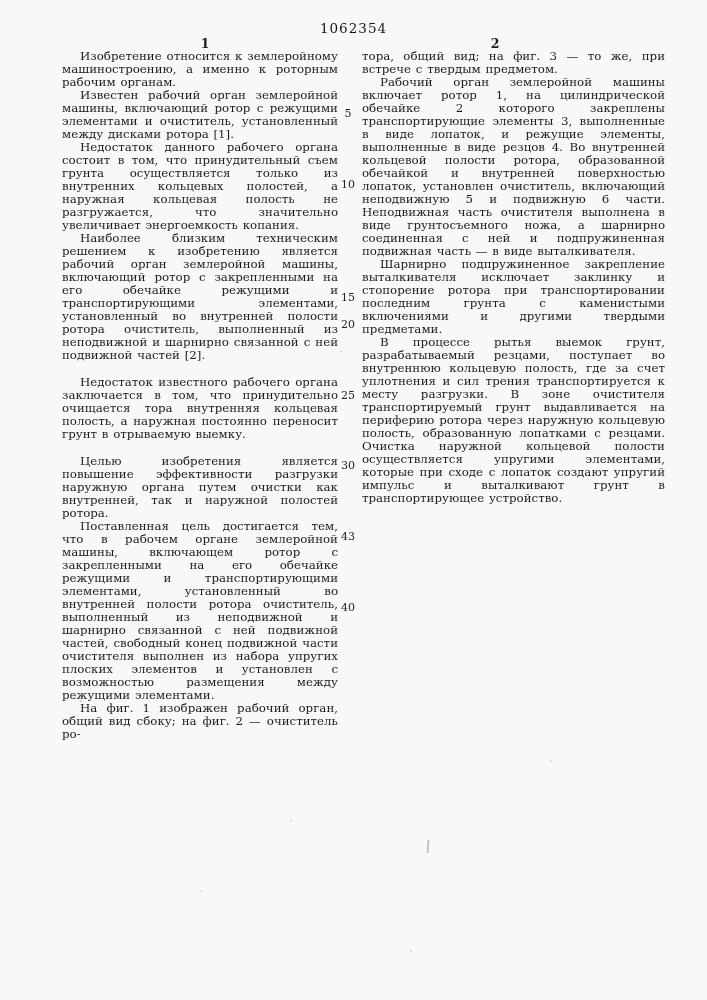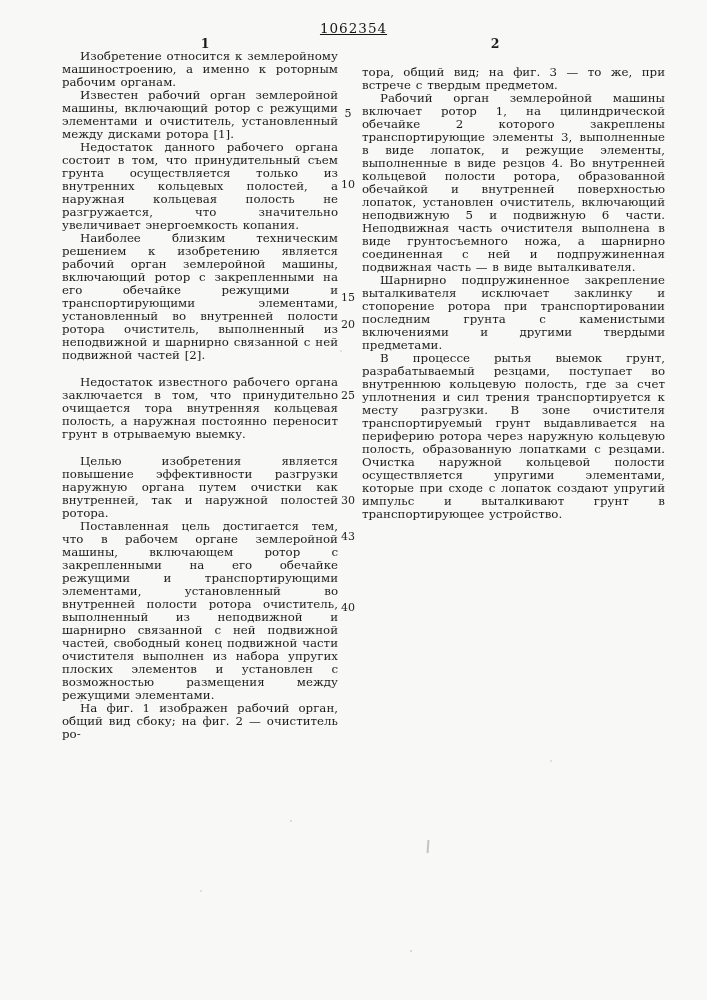--- a/index.html
+++ b/index.html
@@ -31,42 +31,41 @@
   }
   .patent-number {
     position: absolute;
     top: 20px;
     left: 0;
     width: 100%;
     text-align: center;
     font-size: 13.5px;
     letter-spacing: 1px;
     color: #161616;
-    text-decoration: underline;
   }
   .col-header {
     position: absolute;
     top: 36px;
     width: 22px;
     text-align: center;
     font-weight: bold;
     font-size: 12.5px;
   }
   .col-header.left  { left: 194px; }
   .col-header.right { left: 484px; }
 
   .column {
     position: absolute;
     top: 50px;
     font-size: 11.8px;
     line-height: 13px;
     text-align: justify;
   }
   .column.left  { left: 62px;  width: 276px; }
-  .column.right { left: 362px; width: 303px; margin-top: 16px; }
+  .column.right { left: 362px; width: 303px; }
 
   .column p {
     margin: 0;
     text-indent: 18px;
     word-spacing: 1px;
   }
   .column p.no-indent { text-indent: 0; }
   .column p.gap-after { margin-bottom: 14px; }
 
   .gutter {
@@ -81,21 +80,21 @@
     width: 24px;
     text-align: center;
     font-size: 11px;
     color: #222;
   }
   .ln-0 { top: 107px; }
   .ln-1 { top: 178px; }
   .ln-2 { top: 248px; margin-top: 43px; }
   .ln-3 { top: 318px; }
   .ln-4 { top: 389px; }
-  .ln-5 { top: 459px; margin-top: 35px; }
+  .ln-5 { top: 459px; }
   .ln-6 { top: 530px; }
   .ln-7 { top: 601px; }
 
   .speck {
     position: absolute;
     left: 427px;
     top: 840px;
     width: 2px;
     height: 13px;
     background: #adadaa;

